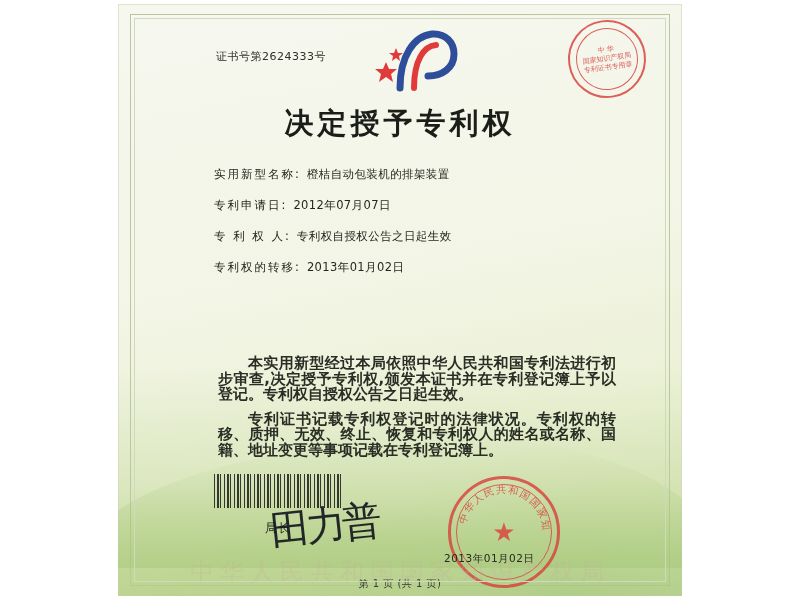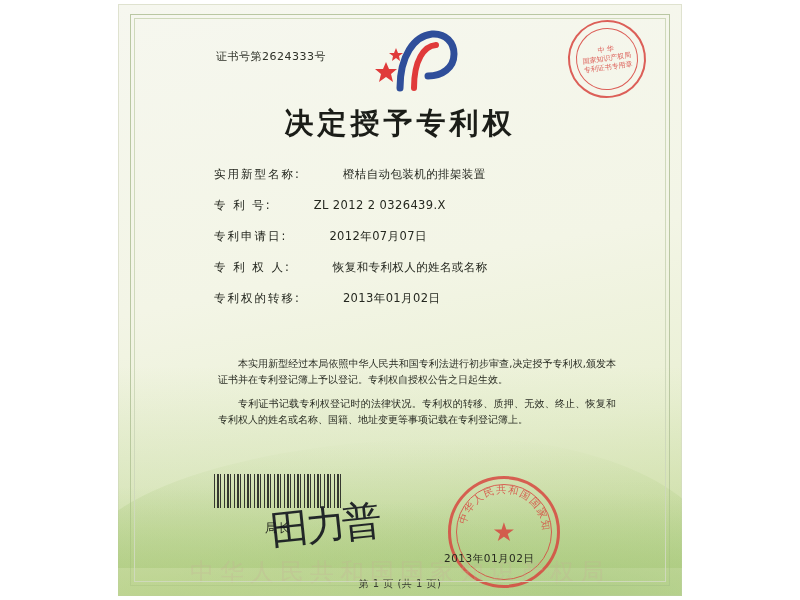--- a/index.html
+++ b/index.html
@@ -131,42 +131,42 @@
     width: 400px;
     font-size: 11.5px;
     color: #24271f;
     line-height: 16px;
   }
   .field-row {
     display: flex;
     align-items: baseline;
     margin-bottom: 15px;
     white-space: nowrap;
-    gap: 36px;
   }
   .field-label {
     letter-spacing: 2px;
     flex: 0 0 auto;
   }
   .field-value {
     margin-left: 6px;
     letter-spacing: 0.4px;
     text-align: center;
   }
 
   
   .body-text {
     position: absolute;
     left: 100px;
     top: 352px;
     width: 398px;
-    font-size: 10px;
+    font-size: 15px;
     line-height: 15.5px;
     color: #2a2d24;
     text-align: justify;
+    font-weight: bold;
   }
   .body-text p { margin: 0 0 9px 0; text-indent: 2em; }
 
   
   .barcode {
     position: absolute;
     left: 96px;
     top: 470px;
     width: 128px;
     height: 34px;
@@ -300,30 +300,26 @@
     </div>
 
     <div class="title">决定授予专利权</div>
 
     <div class="fields">
       <div class="field-row">
         <span class="field-label">实用新型名称:</span>
         <span class="field-value">橙桔自动包装机的排架装置</span>
       </div>
       <div class="field-row">
-        <span class="field-label">专 利 号:</span>
-        <span class="field-value">ZL 2012 2 0326439.X</span>
-      </div>
-      <div class="field-row">
         <span class="field-label">专利申请日:</span>
         <span class="field-value">2012年07月07日</span>
       </div>
       <div class="field-row">
         <span class="field-label">专 利 权 人:</span>
-        <span class="field-value">恢复和专利权人的姓名或名称</span>
+        <span class="field-value">专利权自授权公告之日起生效</span>
       </div>
       <div class="field-row">
         <span class="field-label">专利权的转移:</span>
         <span class="field-value">2013年01月02日</span>
       </div>
     </div>
 
     <div class="body-text">
       <p>本实用新型经过本局依照中华人民共和国专利法进行初步审查,决定授予专利权,颁发本证书并在专利登记簿上予以登记。专利权自授权公告之日起生效。</p>
       <p>专利证书记载专利权登记时的法律状况。专利权的转移、质押、无效、终止、恢复和专利权人的姓名或名称、国籍、地址变更等事项记载在专利登记簿上。</p>

